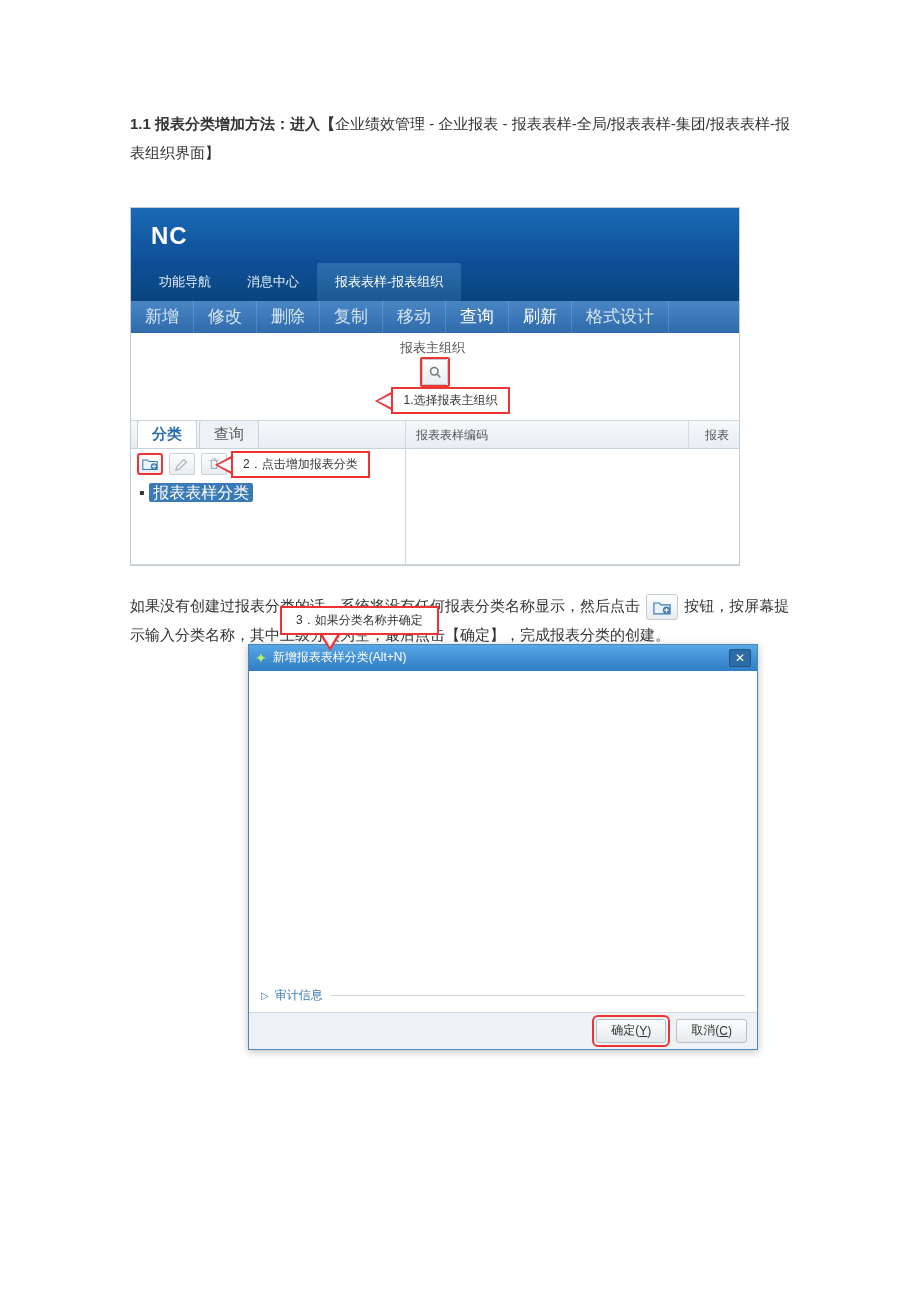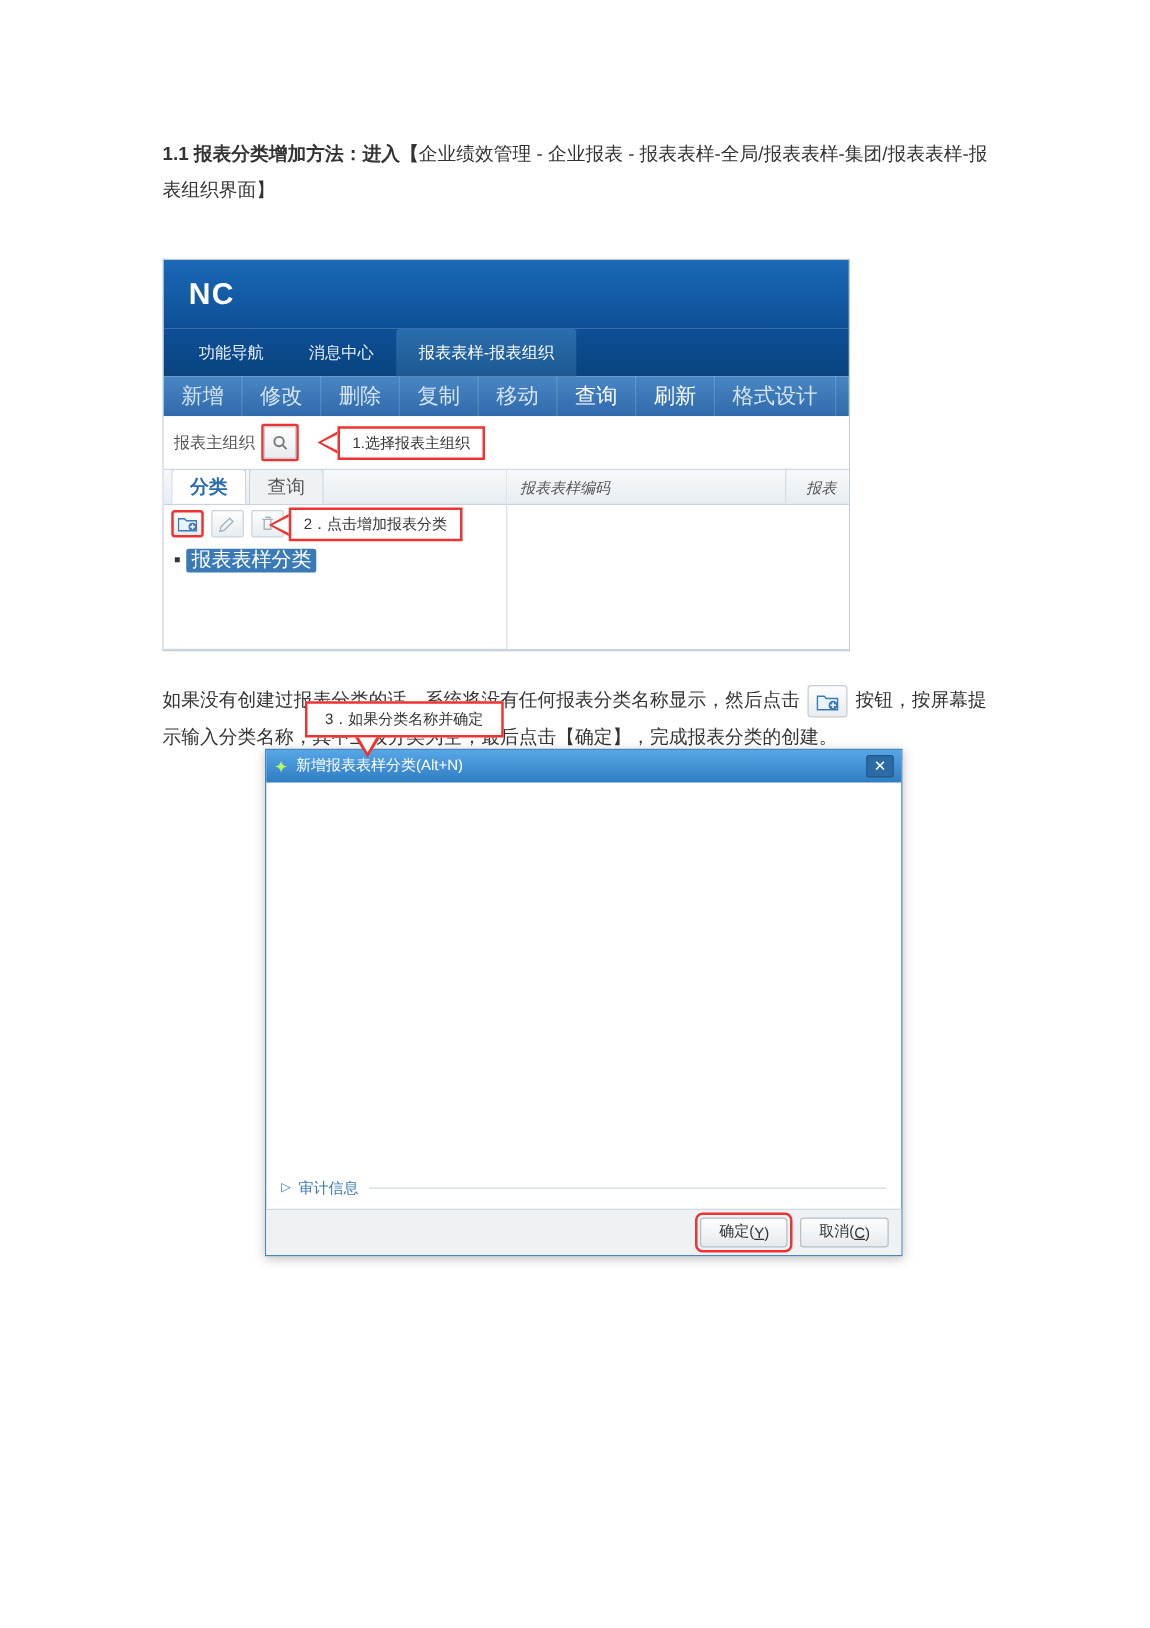--- a/index.html
+++ b/index.html
@@ -15,21 +15,21 @@
   }
   .heading {
     font-size: 15px;
     line-height: 1.9;
     margin-bottom: 40px;
   }
   .heading .bold { font-weight: bold; }
 
   
   .shot1 {
-    width: 550px;
+    width: 610px;
     border: 1px solid #c0cdd9;
     margin-bottom: 25px;
     background: #fff;
   }
   .nc-header {
     height: 55px;
     background: linear-gradient(to bottom,#1b69b6,#0d4f96);
     display: flex; align-items: center;
     padding-left: 20px;
   }
@@ -70,20 +70,21 @@
     line-height: 32px;
   }
   .toolbar .tbtn.bright { color: #fff; font-weight: 500; }
   .org-row {
     display: flex; align-items: center;
     padding: 6px 8px;
     background: #fff;
     border-bottom: 1px solid #d0d7dd;
     position: relative;
     font-size: 13px;
+    flex-direction: column;
   }
   .org-label {
     width: 70px; color: #555;
   }
   .org-input-wrap {
     display: flex; align-items: center;
     border: 2px solid #e33;
     border-radius: 2px;
     padding: 0;
   }
@@ -195,41 +196,41 @@
     flex:1;
     background:#fff;
   }
   .grid-head {
     display:flex;
     background: linear-gradient(to bottom,#f7f9fb,#e7edf2);
     border-bottom:1px solid #c8d2da;
     height:28px;
     font-size:12px; color:#555;
   }
-  .grid-col { padding:6px 10px; border-right:1px solid #d6dde2;font-style:italic; }
+  .grid-col { padding:6px 10px; border-right:1px solid #d6dde2; }
   .callout2-wrap { display:flex; align-items:center; margin-left:44px; }
 
   
   .para {
     font-size:15px; line-height:1.95;
     margin:12px 0 0 0;
   }
   .inline-add-icon {
     display:inline-flex; vertical-align:middle;
     width:32px; height:26px;
     border:1px solid #c3ccd2;
     border-radius:3px;
     background: linear-gradient(to bottom,#fdfdfd,#e9edf0);
     align-items:center; justify-content:center;
     color:#3a7ab6; font-size:15px;
     margin:0 2px;
   }
 
   
-  .shot2-wrap { position:relative; margin-left:82px; margin-top:-6px; }
+  .shot2-wrap { position:relative; margin-left:118px; margin-top:-6px; }
   .callout3-box {
     position:absolute;
     top:-38px; left:32px;
     z-index:5;
   }
   .callout3-arrow {
     width:0; height:0;
     border-left:10px solid transparent;
     border-right:10px solid transparent;
     border-top:16px solid #e33;

